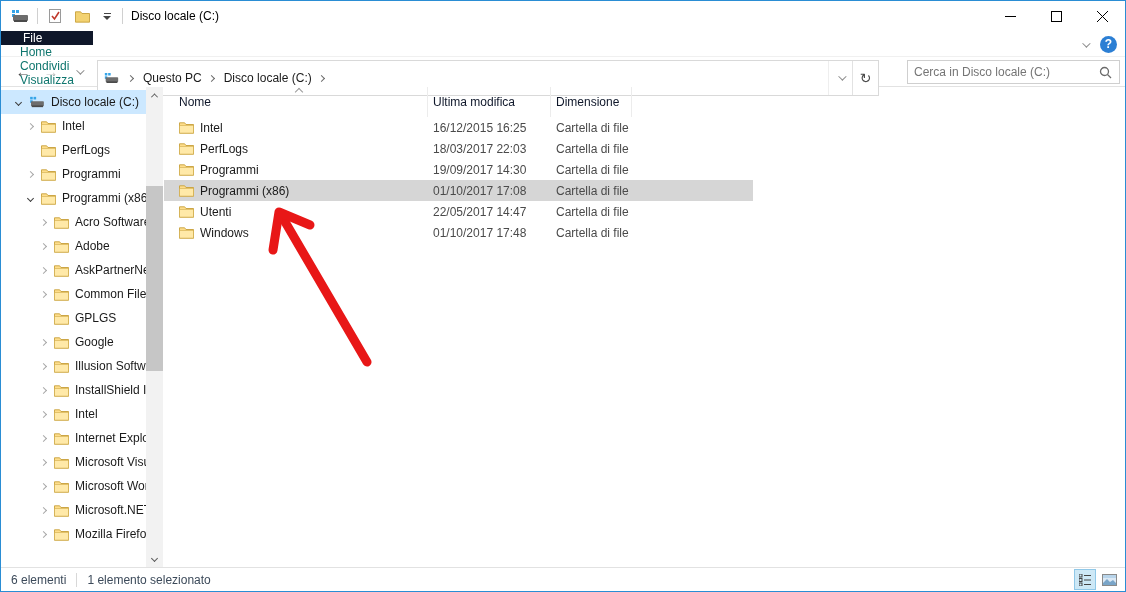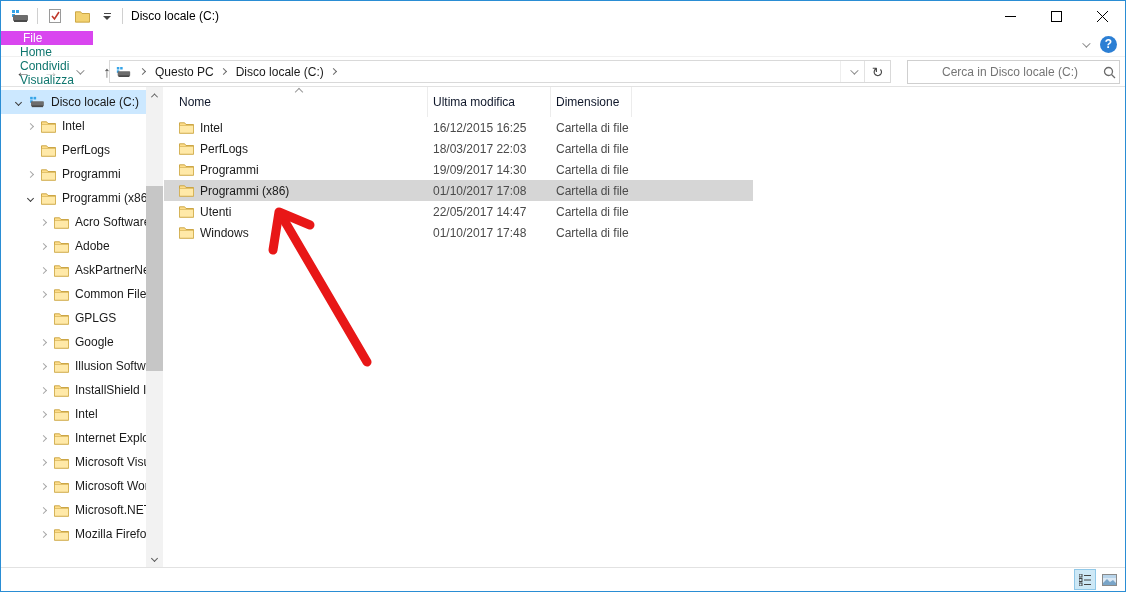--- a/index.html
+++ b/index.html
@@ -21,50 +21,50 @@
   .qat-drop .bar { width:7px; height:1px; background:#444; margin-bottom:2px; }
   .tri-down { width:0; height:0; border-left:4px solid transparent; border-right:4px solid transparent; border-top:4px solid #444; }
   .win-title { margin-left:8px; font-size:12px; color:#000; }
   .win-controls { margin-left:auto; display:flex; height:30px; }
   .win-btn { width:46px; height:30px; display:flex; align-items:center; justify-content:center; }
   .win-btn svg { display:block; }
 
   
   .tabs-row { height:26px; display:flex; align-items:stretch; position:relative; border-bottom:1px solid #f0f0f0; }
   .tab { display:flex; align-items:center; padding:0 19px; color:#0f766e; font-size:12px; }
-  .tab.active { background:#d946ef; color:#fff; padding:0 22px; }
+  .tab.active { background:#0f172a; color:#fff; padding:0 22px; }
   .tabs-right { position:absolute; right:8px; top:0; height:26px; display:flex; align-items:center; gap:12px; }
   .chev { display:inline-block; width:6px; height:6px; border:solid #8a8a8a; border-width:0 1.5px 1.5px 0; }
   .chev.down { transform:rotate(45deg) translateY(-2px); }
   .help-circle { width:17px; height:17px; border-radius:50%; background:#2c7fd4; color:#fff;
     display:flex; align-items:center; justify-content:center; font-size:12px; font-weight:bold; }
 
   
   .addr-row { height:30px; display:flex; align-items:center; position:relative; border-bottom:1px solid #e2e2e2; }
   .nav-btns { display:flex; align-items:center; gap:4px; padding-left:10px; }
   .nav-btn { width:24px; height:24px; display:flex; align-items:center; justify-content:center; font-size:15px; }
   .nav-back { color:#4a4a4a; }
   .nav-fwd { color:#c3c3c3; }
   .nav-chev { color:#9a9a9a; }
   .nav-up { color:#4a4a4a; }
-  .addr-box { position:absolute; left:108px; top:3px; width:782px; height:23px;
+  .addr-box { position:absolute; left:96px; top:3px; width:782px; height:36px;
     border:1px solid #d9d9d9; background:#fff; display:flex; align-items:center; }
   .addr-icon { margin:0 6px 0 6px; display:flex; }
   .crumb { display:flex; align-items:center; }
   .crumb-label { padding:0 4px; color:#1a1a1a; white-space:nowrap; }
   .crumb-sep { width:5px; height:5px; border:solid #6a6a6a; border-width:1.5px 1.5px 0 0;
     transform:rotate(45deg); margin:0 6px 0 3px; }
   .addr-right { margin-left:auto; display:flex; align-items:center; height:100%; }
   .addr-dd { width:24px; height:100%; display:flex; align-items:center; justify-content:center; border-left:1px solid #eee; }
   .refresh-btn { width:26px; height:100%; display:flex; align-items:center; justify-content:center;
     border-left:1px solid #e2e2e2; color:#4a4a4a; font-size:14px; }
   .search-box { position:absolute; left:906px; top:3px; width:213px; height:24px;
     border:1px solid #cfcfcf; background:#fff; display:flex; align-items:center; }
   .search-box input { flex:1; border:none; outline:none; padding:0 6px; font-size:12px;
-    font-family:inherit; color:#777; background:transparent;margin-left:28px; }
+    font-family:inherit; color:#777; background:transparent; }
   .search-icon { margin-right:7px; display:flex; }
 
   
   .main { position:absolute; top:86px; left:0; right:0; bottom:24px; overflow:hidden; }
 
   
   .sidebar { position:absolute; left:0; top:0; width:145px; bottom:0; overflow:hidden; padding-top:3px; }
   .tree-item { height:24px; display:flex; align-items:center; white-space:nowrap; overflow:hidden; }
   .tree-item.selected { background:#cce8ff; }
   .tree-item .t-chev { flex:0 0 auto; display:flex; width:10px; justify-content:center; }
@@ -595,20 +595,25 @@
         </div>
     </div>
   </div>
 
   <svg class="arrow-overlay" width="1126" height="592" viewBox="0 0 1126 592">
     <line x1="366" y1="361" x2="283" y2="219" stroke="#e81717" stroke-width="9" stroke-linecap="round"></line>
     <polyline points="309,224 278,211 272,249" fill="none" stroke="#e81717" stroke-width="9" stroke-linecap="round" stroke-linejoin="round"></polyline>
   </svg>
 
   <div class="statusbar">
+    <div class="status-left">
+      <span>6 elementi</span>
+      <span class="status-sep"></span>
+      <span>1 elemento selezionato</span>
+    </div>
     <div class="status-right">
       <span class="view-btn active">
         <svg width="13" height="12" viewBox="0 0 13 12">
           <rect x="0" y="0" width="3" height="3" fill="none" stroke="#444" stroke-width="1"></rect>
           <line x1="5" y1="1.5" x2="12" y2="1.5" stroke="#444"></line>
           <rect x="0" y="4.5" width="3" height="3" fill="none" stroke="#444" stroke-width="1"></rect>
           <line x1="5" y1="6" x2="12" y2="6" stroke="#444"></line>
           <rect x="0" y="9" width="3" height="3" fill="none" stroke="#444" stroke-width="1"></rect>
           <line x1="5" y1="10.5" x2="12" y2="10.5" stroke="#444"></line>
         </svg>

